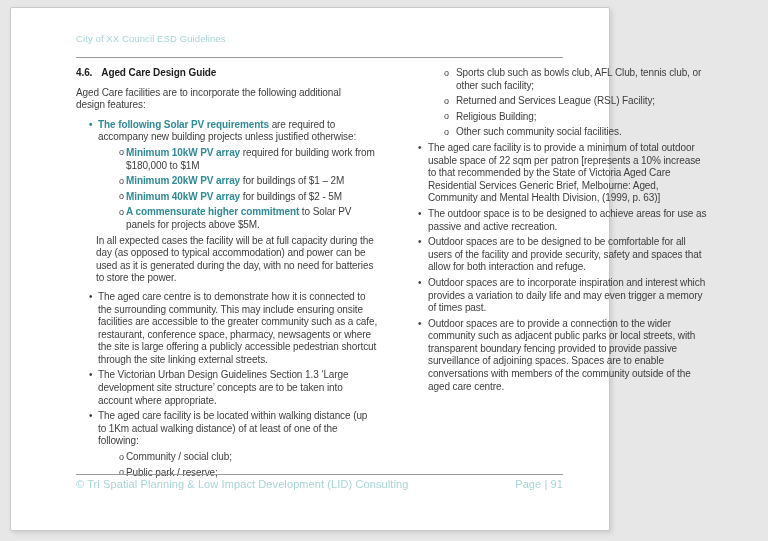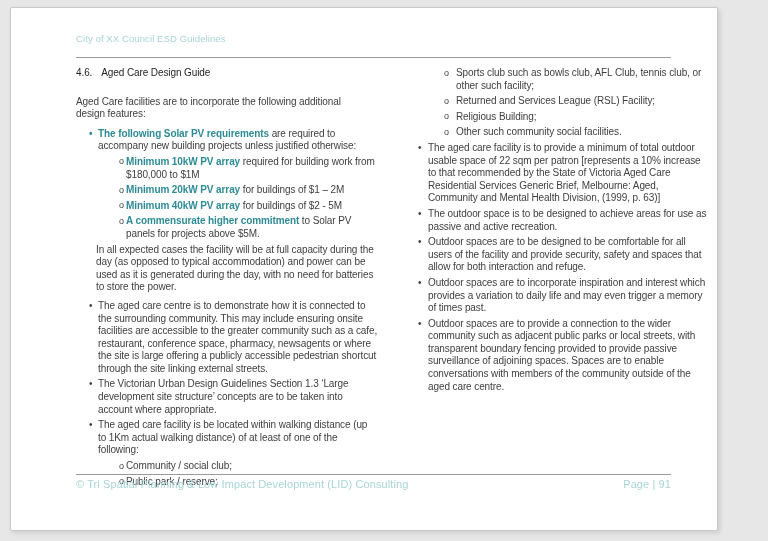--- a/index.html
+++ b/index.html
@@ -10,21 +10,21 @@
   }
   html,body{margin:0;padding:0;}
   body{
     width:768px;height:541px;
     background:#e7e7e7;
     font-family:"Liberation Sans", sans-serif;
     overflow:hidden;
   }
   .page{
     position:absolute;left:10px;top:7px;
-    width:708px;height:524px;
+    width:600px;height:524px;
     box-sizing:border-box;
     background:#ffffff;
     border:1px solid #c9c9c9;
     border-radius:2px;
     box-shadow:2px 2px 5px rgba(0,0,0,0.12);
   }
   .header{
     position:absolute;top:25px;left:65px;right:46px;
     display:flex;justify-content:space-between;
     font-size:9.5px;color:var(--teal-light);
@@ -37,21 +37,21 @@
   .rule-top{top:49px;}
   .rule-bottom{top:466px;}
   .content{
     position:absolute;top:59px;left:65px;right:46px;
     display:flex;gap:27px;
     color:var(--body-text);
     font-size:10px;line-height:12.6px;
     letter-spacing:-0.1px;
   }
   .col{width:302px;flex:0 0 302px;}
-  .h{font-weight:normal;color:#1d1d1d;margin:0 0 16px 0;}
+  .h{font-weight:bold;color:#1d1d1d;margin:0 0 7px 0;}
   .hnum{margin-right:9px;}
   p.intro{margin:0 16px 7px 0;}
   .li{position:relative;margin:0 0 3px 0;}
   .l1{padding-left:22px;}
   .l1 > .mk{position:absolute;left:13px;top:0;}
   .l2{padding-left:50px;}
   .l2 > .mk{position:absolute;left:43px;top:-0.5px;font-size:9px;}
   .col2 .l1{padding-left:23px;}
   .col2 .l1 > .mk{left:13px;}
   .col2 .l2{padding-left:51px;}

